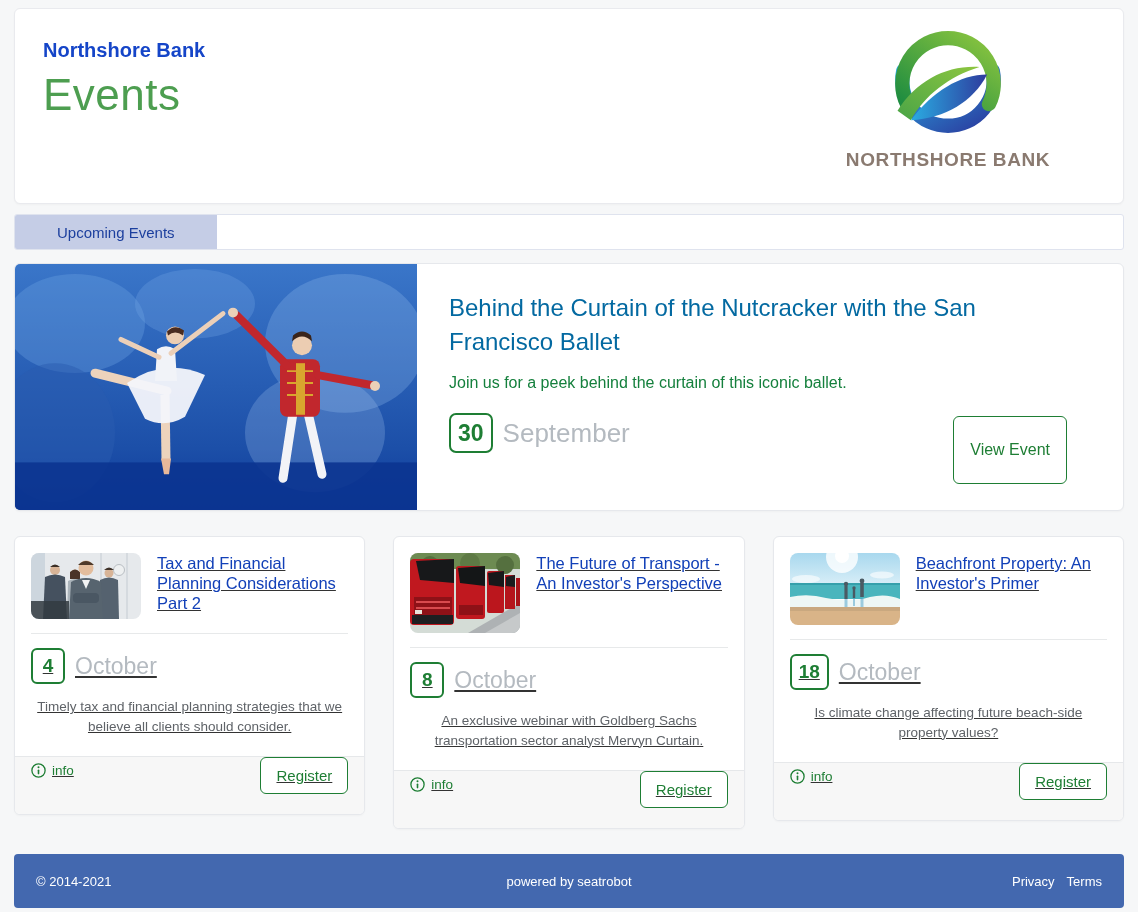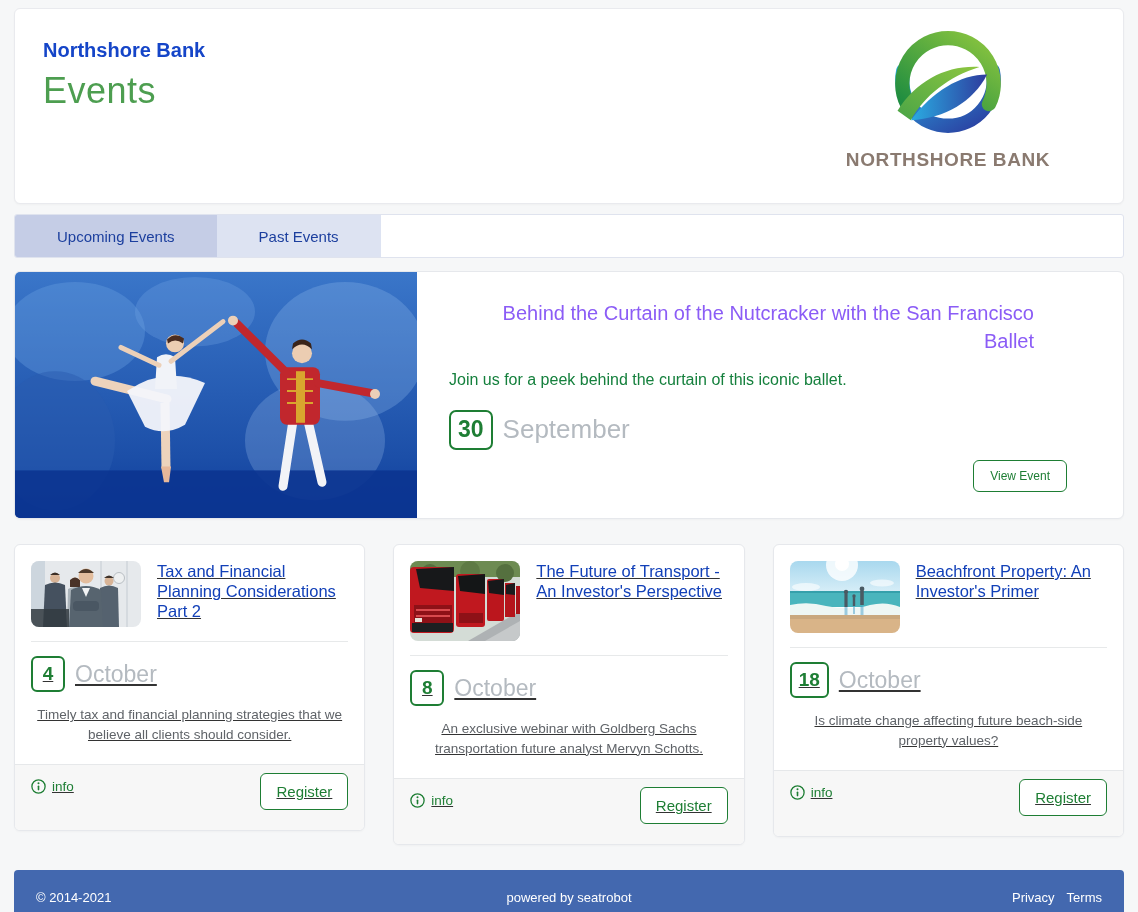--- a/index.html
+++ b/index.html
@@ -15,33 +15,33 @@
   .header-card {
     position: relative;
     background: #fff;
     border: 1px solid #e9eaee;
     border-radius: 6px;
     height: 196px;
     padding: 30px 28px;
     box-shadow: 0 1px 2px rgba(0,0,0,0.03);
   }
   .brand { color: #1545c8; font-size: 20px; font-weight: 700; }
-  .page-title { color: #4d9e50; font-size: 36px; font-weight: 300; margin-top: 8px; letter-spacing: 0.5px; }
+  .page-title { color: #4d9e50; font-size: 44px; font-weight: 300; margin-top: 8px; letter-spacing: 0.5px; }
   .logo { position: absolute; top: 16px; right: 70px; width: 210px; text-align: center; }
   .logo-mark { display: block; margin: 0 auto; }
   .logo-text { color: #8a7a70; font-weight: 700; font-size: 19px; letter-spacing: 0.6px; margin-top: 2px; white-space: nowrap; }
 
   
   .tabs {
     display: flex;
     margin-top: 10px;
     background: #fff;
     border: 1px solid #dfe3ee;
     border-radius: 3px;
-    height: 44px;
+    height: 36px;
     overflow: hidden;
   }
   .tab {
     display: flex; align-items: center; justify-content: center;
     padding: 0 42px; font-size: 15px; color: #1c3f9e; cursor: pointer;
     background: #dde3f2; white-space: nowrap;
   }
   .tab.active { background: #c5cde6; }
 
   
@@ -52,33 +52,33 @@
     background: #fff;
     border: 1px solid #e6e8ec;
     border-radius: 6px;
     height: 248px;
     overflow: hidden;
     box-shadow: 0 1px 2px rgba(0,0,0,0.03);
   }
   .featured-image { width: 402px; flex: none; }
   .featured-image svg { display: block; width: 402px; height: 246px; }
   .featured-body { flex: 1; padding: 27px 56px 0 32px; position: relative; }
-  .featured-title { color: #8b5cf6; font-size: 20px; font-weight: 500; line-height: 1.42; max-width: 585px; cursor: pointer; text-align: right; }
+  .featured-title { color: #0369a1; font-size: 24px; font-weight: 500; line-height: 1.42; max-width: 585px; cursor: pointer; }
   .featured-desc { color: #15803d; font-size: 16px; margin-top: 15px; }
   .date-row { display: flex; align-items: center; margin-top: 21px; }
   .day-badge {
     display: inline-flex; align-items: center; justify-content: center;
     border: 2px solid #1e7e34; border-radius: 7px; color: #1e7e34;
     font-weight: 700; font-size: 23px; min-width: 40px; height: 40px; padding: 0 7px;
     background: #fff;
   }
   .month { color: #b4bac0; font-size: 26px; font-weight: 300; margin-left: 10px; }
   .btn {
     background: #fff; border: 1px solid #1e7e34; border-radius: 6px;
-    color: #1e7e34; font-family: inherit; font-size: 12px; padding: 8px 16px; cursor: pointer;
+    color: #1e7e34; font-family: inherit; font-size: 16px; padding: 24px 16px; cursor: pointer;
   }
   .featured .btn { position: absolute; right: 56px; bottom: 26px; }
 
   
   .cards { display: flex; gap: 28px; margin-top: 25px; align-items: flex-start; }
   .card {
     width: 352px; background: #fff; border: 1px solid #e6e8ec; border-radius: 6px;
     overflow: hidden; box-shadow: 0 1px 2px rgba(0,0,0,0.03); text-decoration: underline;
   }
   .card-body { padding: 16px 16px 6px; }
@@ -89,21 +89,21 @@
   .thumb-2 svg { height: 80px; }
   .thumb-3 svg { height: 72px; }
   .card-title { color: #1240b8; font-size: 16.5px; font-weight: 500; line-height: 1.22; cursor: pointer; }
   .card hr { border: none; border-top: 1px solid #e7e9ea; margin: 14px 0 0; }
   .card .date-row { margin-top: 14px; }
   .day-badge.sm { font-size: 19px; min-width: 34px; height: 36px; border-radius: 6px; }
   .month.sm { font-size: 23px; }
   .card-desc { color: #5f6368; font-size: 13.5px; line-height: 1.45; margin: 13px 0 14px; text-align: center; }
   .card-footer {
     background: #f7f7f7; border-top: 1px solid #e6e8ea;
-    padding: 8px 16px 20px; display: flex; justify-content: space-between; align-items: flex-start;
+    padding: 0 16px 20px; display: flex; justify-content: space-between; align-items: flex-start;
   }
   .info-link { display: inline-flex; align-items: center; gap: 6px; color: #1e7e34; font-size: 13.5px; margin-top: 6px; cursor: pointer; text-decoration: none; }
   .btn.sm { font-size: 15px; padding: 9px 15px; }
 
   
   .site-footer {
     margin-top: 25px; background: #4368af; border-radius: 4px; height: 54px;
     display: flex; align-items: center; padding: 0 22px; color: #fff; font-size: 13px;
   }
   .site-footer > div { flex: 1; }
@@ -143,21 +143,20 @@
         <path d="M62,83 A48,48 0 1 1 148,83" fill="none" stroke="url(#lgGreen)" stroke-width="15" stroke-linecap="round"></path>
         <path d="M52,90 C72,58 104,42 138,44 C106,54 80,74 66,100 Z" fill="url(#lgSwG)"></path>
         <path d="M66,100 C88,70 118,52 146,52 C132,80 102,98 66,100 Z" fill="url(#lgSwB)"></path>
       </svg>
       <div class="logo-text">NORTHSHORE BANK</div>
     </div>
   </header>
 
   <nav class="tabs">
     <div class="tab active">Upcoming Events</div>
-    <div class="tab">Past Events</div>
   </nav>
 
   <section class="featured">
     <div class="featured-image">
       <svg viewBox="0 0 402 248" preserveAspectRatio="none">
         <defs>
           <linearGradient id="stageBg" x1="0" y1="0" x2="0" y2="1">
             <stop offset="0" stop-color="#3a76c9"></stop>
               <stop offset="0.75" stop-color="#1c4fa8"></stop>
               <stop offset="1" stop-color="#0d3a9a"></stop>
@@ -287,21 +286,21 @@
               <rect x="106" y="25" width="4" height="28" fill="#a91319"></rect>
             </svg>
           </div>
           <h3 class="card-title">The Future of Transport - An Investor's Perspective</h3>
         </div>
         <hr>
         <div class="date-row">
           <span class="day-badge sm">8</span>
           <span class="month sm">October</span>
         </div>
-        <p class="card-desc">An exclusive webinar with Goldberg Sachs transportation future analyst Mervyn Schotts.</p>
+        <p class="card-desc">An exclusive webinar with Goldberg Sachs transportation sector analyst Mervyn Curtain.</p>
       </div>
       <div class="card-footer">
         <a class="info-link">
           <svg width="15" height="15" viewBox="0 0 15 15">
             <circle cx="7.5" cy="7.5" r="6.6" fill="none" stroke="#1e7e34" stroke-width="1.3"></circle>
             <circle cx="7.5" cy="4.3" r="1" fill="#1e7e34"></circle>
             <rect x="6.7" y="6.4" width="1.6" height="5" rx="0.8" fill="#1e7e34"></rect>
           </svg>
           <span>info</span>
         </a>

